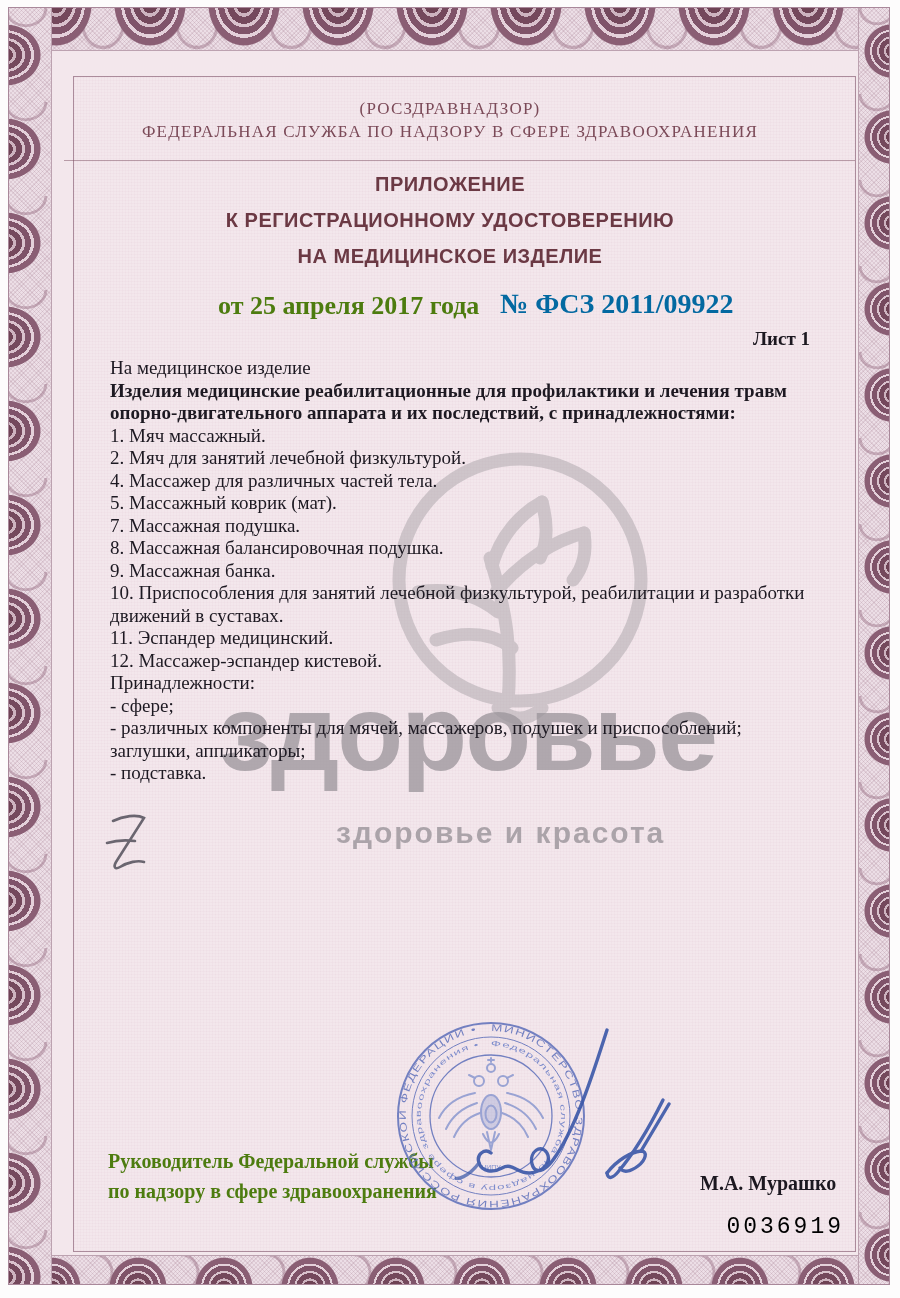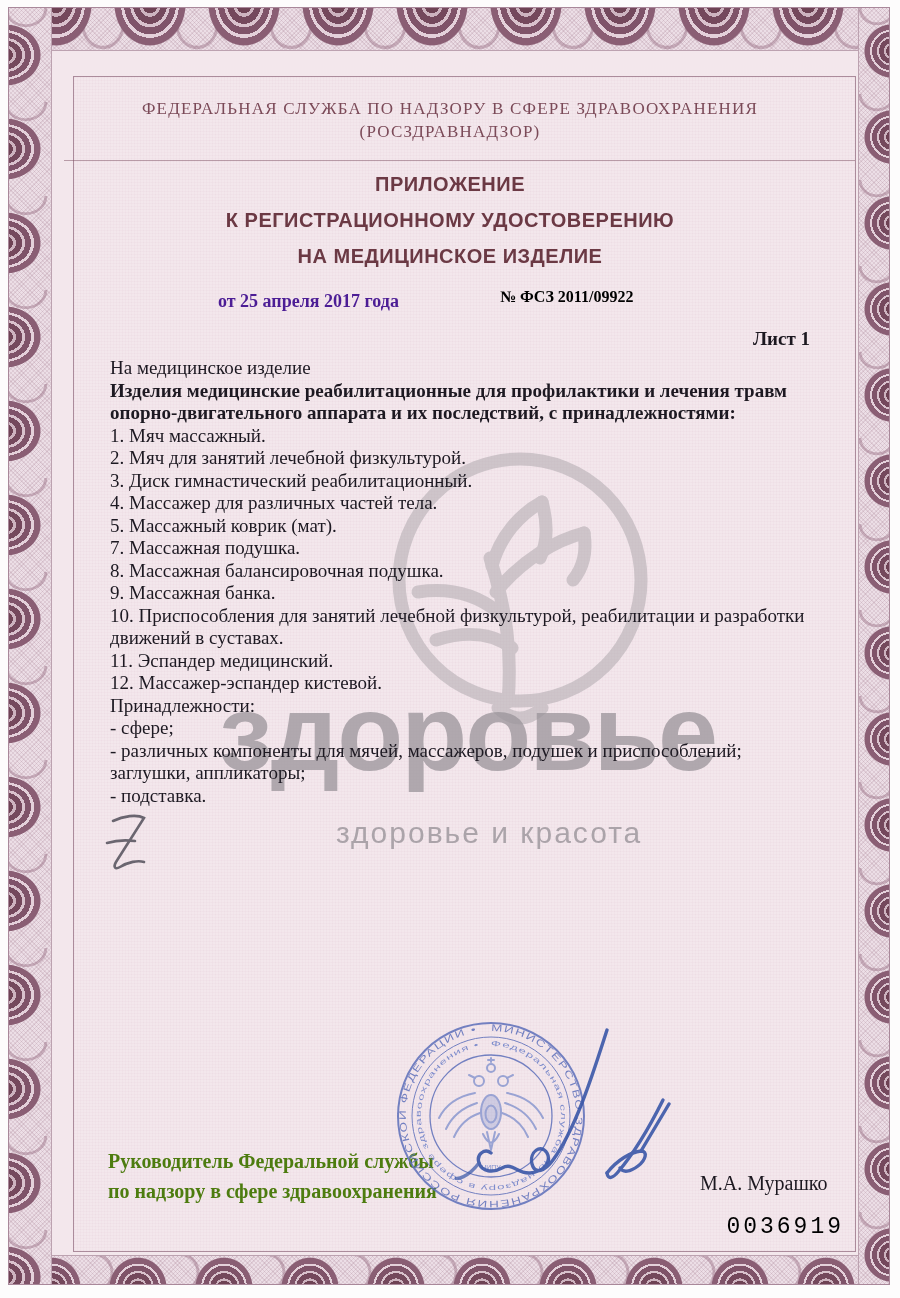--- a/index.html
+++ b/index.html
@@ -48,37 +48,37 @@
       repeating-linear-gradient(0deg,rgba(190,150,170,.05) 0 1px,rgba(0,0,0,0) 1px 3px),
       repeating-linear-gradient(90deg,rgba(190,150,170,.05) 0 1px,rgba(0,0,0,0) 1px 3px);}
   
   .letterhead{position:absolute;left:70px;right:70px;top:97px;text-align:center;
     color:#7b4a58;font-size:17px;line-height:23px;letter-spacing:1.2px;z-index:3;}
   .hrule{position:absolute;left:64px;right:45px;top:160px;height:1px;
     background:rgba(125,80,98,.5);z-index:3;}
   .doc-title{position:absolute;left:60px;right:60px;top:166px;text-align:center;
     font-family:Liberation Sans, sans-serif;font-weight:bold;color:#6b3944;
     font-size:20px;line-height:36px;letter-spacing:.5px;z-index:3;}
-  .meta-date{position:absolute;left:218px;top:291px;font-weight:bold;font-size:18px;color:#4c1d95;z-index:3;}
-  .meta-number{position:absolute;left:500px;top:288px;font-weight:bold;font-size:16px;color:#000000;z-index:3;}
+  .meta-date{position:absolute;left:218px;top:291px;font-weight:bold;font-size:26px;color:#4d7c0f;z-index:3;}
+  .meta-number{position:absolute;left:500px;top:288px;font-weight:bold;font-size:28px;color:#0369a1;z-index:3;}
   .meta-sheet{position:absolute;right:90px;top:328px;font-weight:bold;font-size:19px;color:#1c1820;z-index:3;}
   .doc-body{position:absolute;left:110px;top:357px;width:712px;
     font-size:19px;line-height:22.5px;color:#1d1922;z-index:3;}
   .doc-body .bold{font-weight:bold;}
   
   .wm{position:absolute;z-index:1;pointer-events:none;}
   .wm-brand{left:219px;top:678px;font-family:"Liberation Sans",sans-serif;font-weight:bold;
     font-size:108px;line-height:110px;letter-spacing:-2px;color:#9a949a;opacity:.75;}
-  .wm-tagline{left:336px;top:816px;font-family:"Liberation Sans",sans-serif;font-weight:normal;
+  .wm-tagline{left:336px;top:816px;font-family:"Liberation Sans",sans-serif;font-weight:bold;
     font-size:30px;letter-spacing:2px;color:#9a949a;opacity:.8;}
   .wm-logo{left:380px;top:440px;opacity:.45;}
   
   .signatory{position:absolute;left:108px;top:1146px;font-weight:bold;font-size:20px;
     line-height:30px;color:#4d7c0f;z-index:3;}
-  .sign-name{position:absolute;left:700px;top:1172px;font-weight:normal;font-size:20px;color:#1c1820;z-index:3;}
+  .sign-name{position:absolute;left:700px;top:1172px;font-weight:bold;font-size:20px;color:#1c1820;z-index:3;}
   .stamp{position:absolute;left:393px;top:1018px;z-index:4;opacity:.85;}
   .signature{position:absolute;left:455px;top:1012px;z-index:5;opacity:.9;}
   .zmark{position:absolute;left:103px;top:812px;z-index:3;opacity:.85;}
   .serial{position:absolute;right:56px;top:1214px;font-family:"Liberation Mono",monospace;
     font-size:23px;letter-spacing:3px;color:#000000;z-index:3;}
 </style>
 </head>
 <body>
 
 <div class="page">
@@ -101,42 +101,41 @@
       <path d="M204,93 C207,112 203,128 193,140"></path>
       <path d="M38,152 C72,147 98,156 118,172"></path>
       <path d="M56,200 C88,190 114,194 132,208"></path>
       <path d="M118,268 Q140,288 162,268"></path>
     </g>
   </svg>
   <div class="wm wm-brand">здоровье</div>
   <div class="wm wm-tagline">здоровье и красота</div>
 
   <div class="letterhead">
+    <div>(РОСЗДРАВНАДЗОР)</div>
     <div>ФЕДЕРАЛЬНАЯ СЛУЖБА ПО НАДЗОРУ В СФЕРЕ ЗДРАВООХРАНЕНИЯ</div>
-    <div>(РОСЗДРАВНАДЗОР)</div>
   </div>
   <div class="hrule"></div>
 
   <div class="doc-title">
     <div>ПРИЛОЖЕНИЕ</div>
     <div>К РЕГИСТРАЦИОННОМУ УДОСТОВЕРЕНИЮ</div>
     <div>НА МЕДИЦИНСКОЕ ИЗДЕЛИЕ</div>
   </div>
 
   <div class="meta-date">от 25 апреля 2017 года</div>
   <div class="meta-number">№ ФСЗ 2011/09922</div>
   <div class="meta-sheet">Лист 1</div>
 
   <div class="doc-body">
     <div>На медицинское изделие</div>
     <div class="bold">Изделия медицинские реабилитационные для профилактики и лечения травм опорно-двигательного аппарата и их последствий, с принадлежностями:</div>
     <div>
         <div>1. Мяч массажный.</div>
         <div>2. Мяч для занятий лечебной физкультурой.</div>
-        <div>3. Диск гимнастический реабилитационный.</div>
         <div>4. Массажер для различных частей тела.</div>
         <div>5. Массажный коврик (мат).</div>
         <div>7. Массажная подушка.</div>
         <div>8. Массажная балансировочная подушка.</div>
         <div>9. Массажная банка.</div>
         <div>10. Приспособления для занятий лечебной физкультурой, реабилитации и разработки движений в суставах.</div>
         <div>11. Эспандер медицинский.</div>
         <div>12. Массажер-эспандер кистевой.</div>
       </div>
     <div>Принадлежности:</div>

